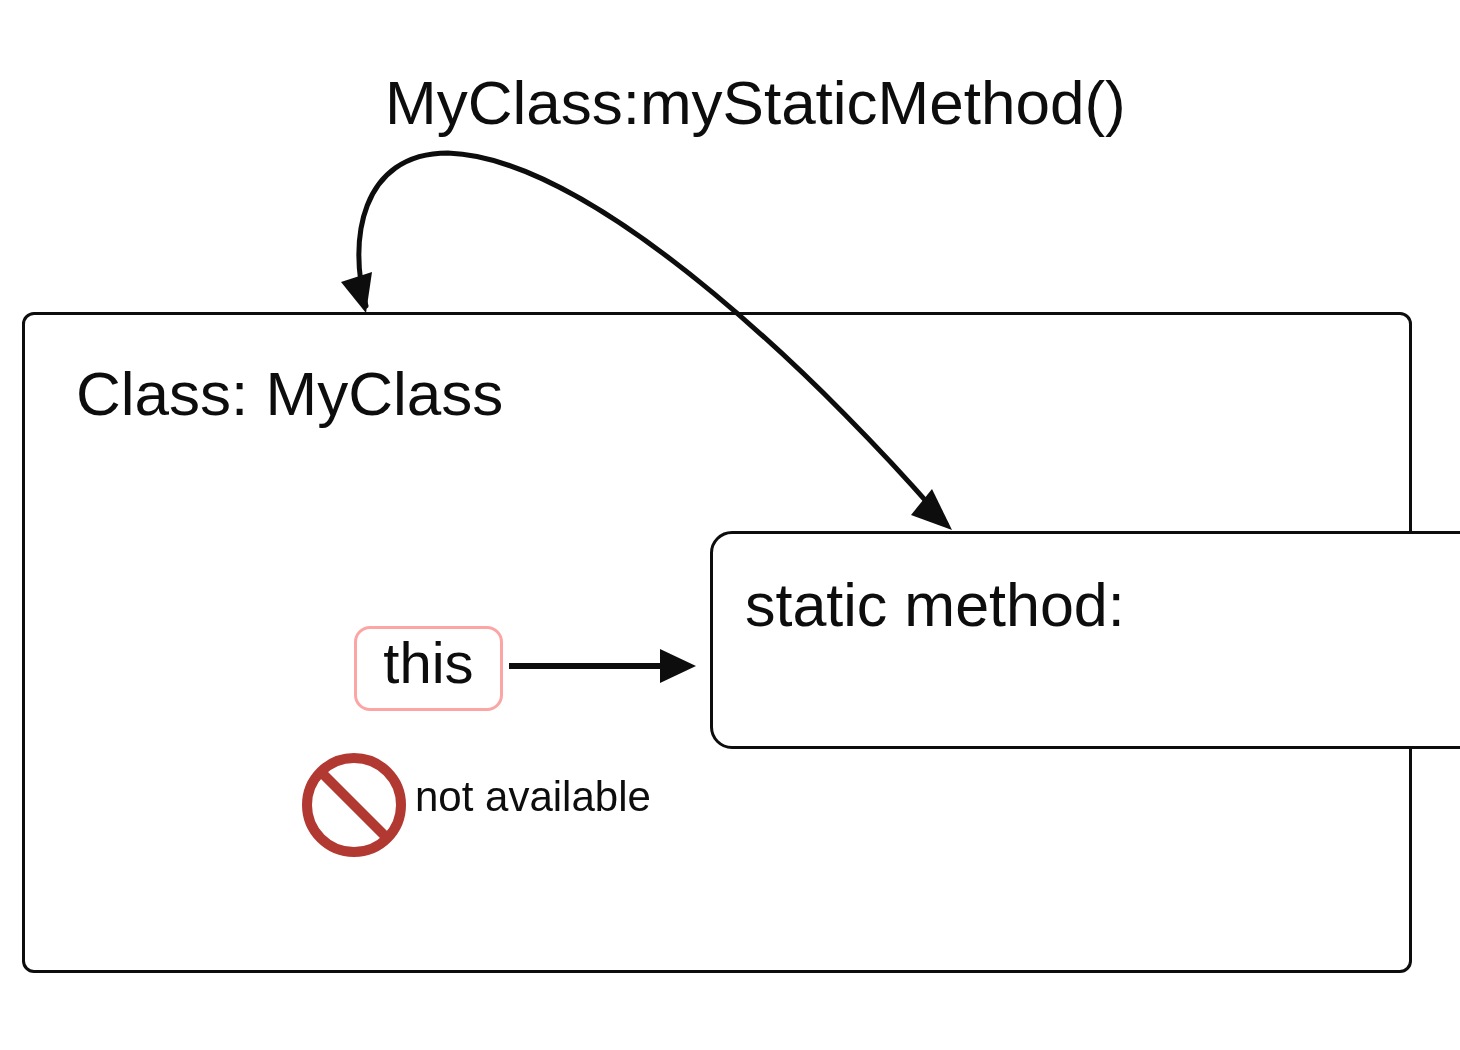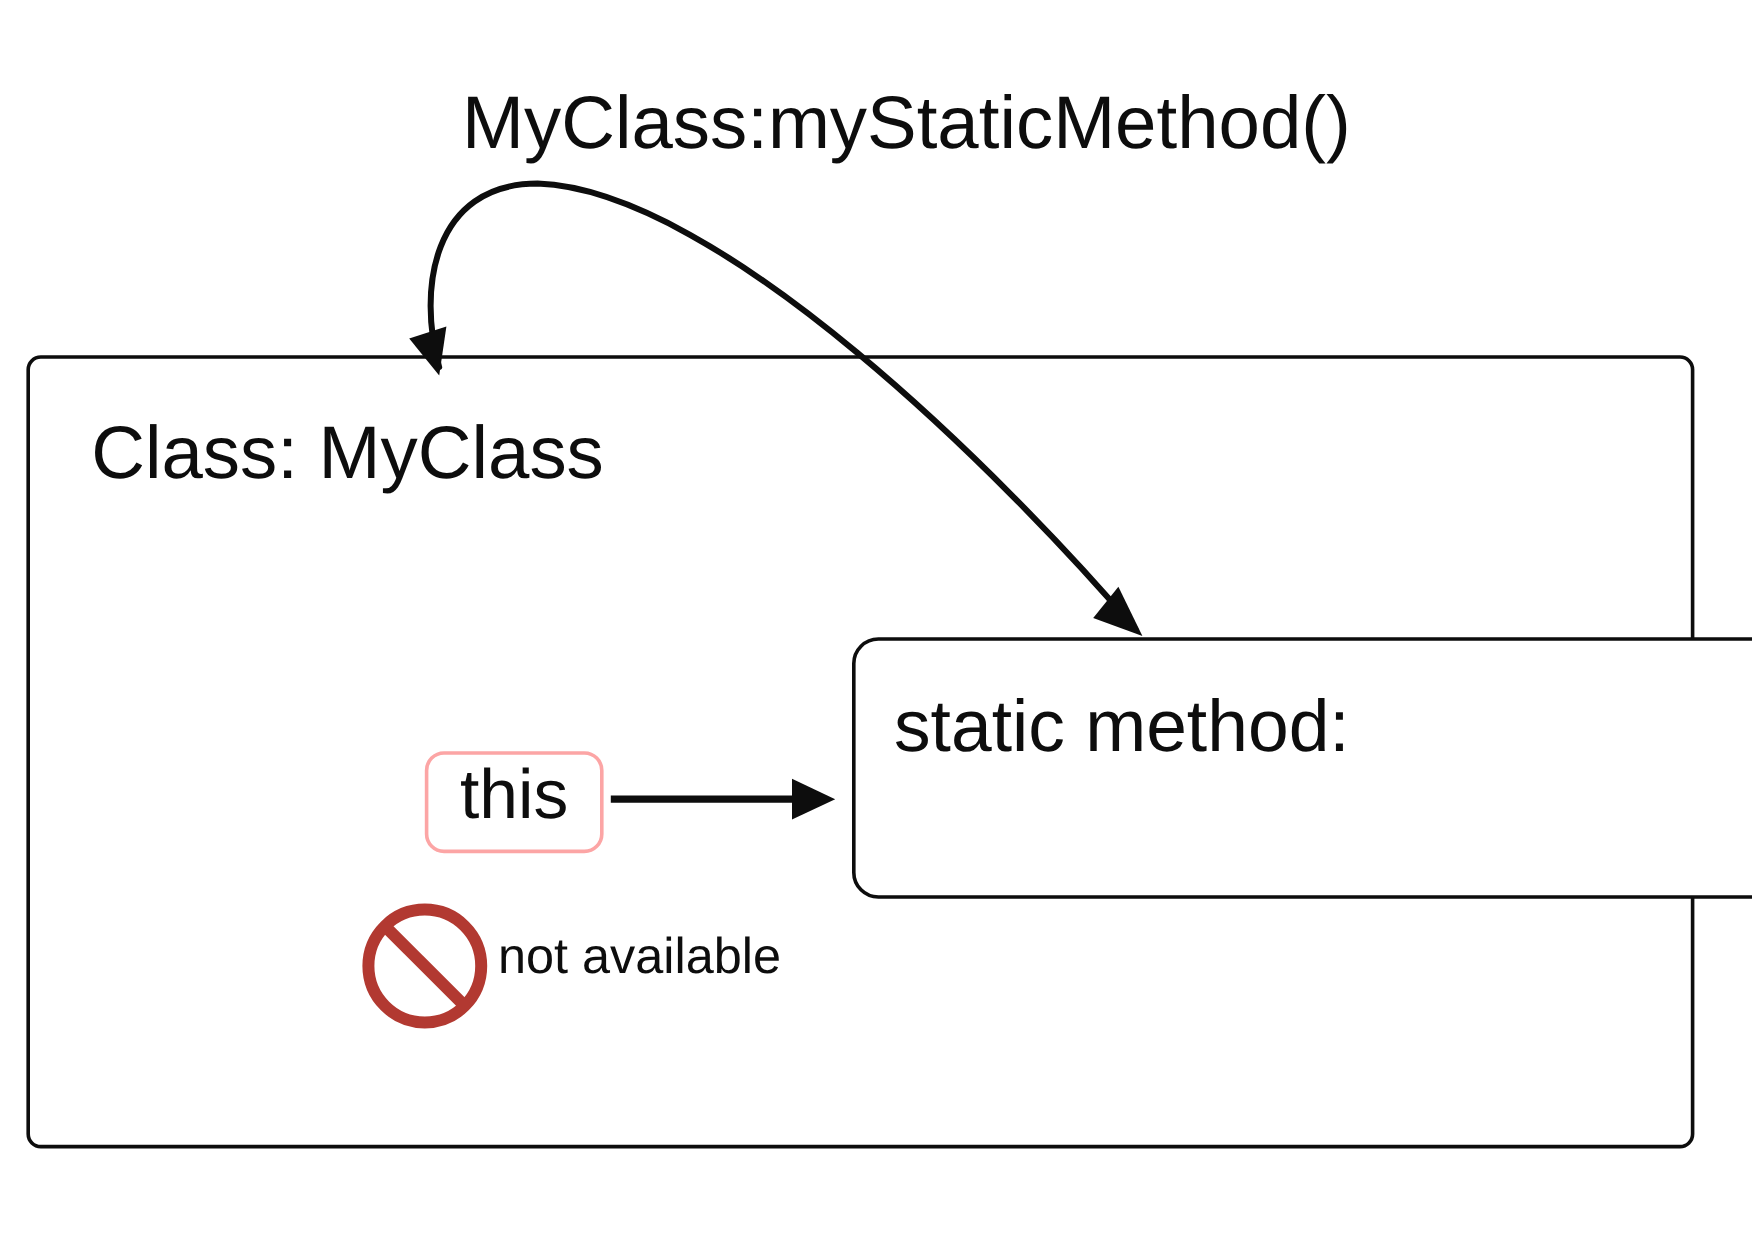--- a/index.html
+++ b/index.html
@@ -23,21 +23,21 @@
     font-size: 62px;
     line-height: 1;
     white-space: nowrap;
     color: #0d0d0d;
     z-index: 2;
     text-align: right;
   }
   .class-box {
     position: absolute;
     left: 22px;
-    top: 296px;
+    top: 312px;
     width: 1390px;
     height: 661px;
     border: 3px solid #0d0d0d;
     border-radius: 12px;
     background: #ffffff;
     box-sizing: border-box;
     z-index: 1;
   }
   .class-box-label {
     position: absolute;

